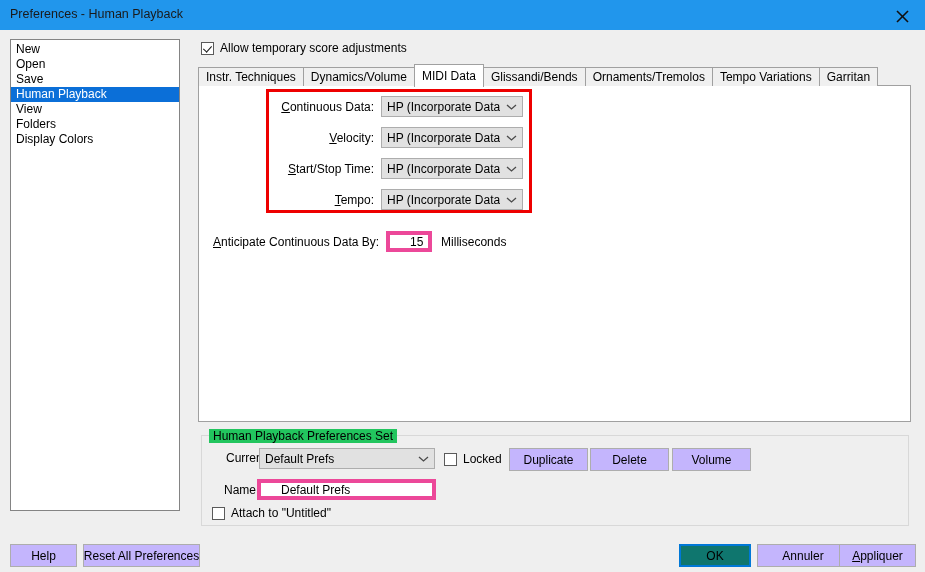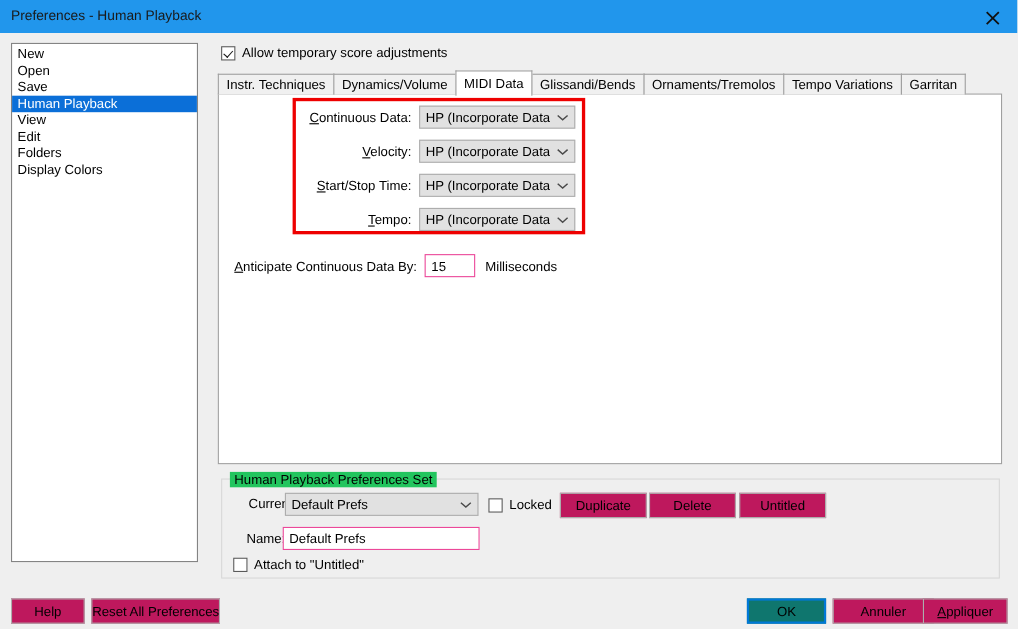--- a/index.html
+++ b/index.html
@@ -166,45 +166,45 @@
   }
 
   
   #anticipate-row {
     position: absolute; left: 213px; top: 231px;
     display: flex; align-items: center;
     z-index: 5;
   }
   .textinput {
     background: #fff;
-    border: 1px solid #ec4899;
+    border: 4px solid #ec4899;
     box-sizing: border-box;
     height: 21px; line-height: 19px;
     font-size: 12px;
-    padding-left: 5px;
+    padding-left: 20px;
     font-family: "Liberation Sans", sans-serif;
     cursor: text;
   }
 
   
   #hp-groupbox {
     position: absolute; left: 201px; top: 435px;
     width: 708px; height: 91px;
     border: 1px solid #d8d8d8;
     box-sizing: border-box;
   }
   #hp-groupbox-title {
     position: absolute; left: 209px; top: 429px;
     background: #22c55e;
     padding: 0 4px;
     font-size: 12px;
     white-space: nowrap;
   }
   .winbutton {
-    background: #be185d;
+    background: #c4b5fd;
     border: 1px solid #adadad;
     box-sizing: border-box;
     height: 23px;
     font-size: 12px;
     font-family: "Liberation Sans", sans-serif;
     color: #000;
     display: flex; align-items: center; justify-content: center;
     cursor: default;
     white-space: nowrap;
   }
@@ -230,21 +230,20 @@
     </span>
   </div>
 </div>
 
 <div id="sidebar-list">
     <div class="sidebar-item">New</div>
     <div class="sidebar-item">Open</div>
     <div class="sidebar-item">Save</div>
     <div class="sidebar-item selected">Human Playback</div>
     <div class="sidebar-item">View</div>
-    <div class="sidebar-item">Edit</div>
     <div class="sidebar-item">Folders</div>
     <div class="sidebar-item">Display Colors</div>
   </div>
 
 <div id="allow-temp-row">
   <span class="wincheck checked"></span>
   <span class="checklabel">Allow temporary score adjustments</span>
 </div>
 
 <div id="tabstrip">
@@ -334,21 +333,21 @@
   <span class="checklabel">Locked</span>
 </div>
 
 <div class="winbutton" style="position:absolute;left:509px;top:448px;width:79px;">
     <span>Duplicate</span>
   </div>
 <div class="winbutton" style="position:absolute;left:590px;top:448px;width:79px;">
     <span>Delete</span>
   </div>
 <div class="winbutton" style="position:absolute;left:672px;top:448px;width:79px;">
-    <span>Untitled</span>
+    <span>Volume</span>
   </div>
 
 <div style="position:absolute;left:224px;top:483px;">Name:</div>
 <input class="textinput" style="position: absolute; left: 257px; top: 479px; width: 179px;" value="Default Prefs">
 
 <div style="position:absolute;left:212px;top:506px;display:flex;align-items:center;">
   <span class="wincheck"></span>
   <span class="checklabel">Attach to "Untitled"</span>
 </div>
 

